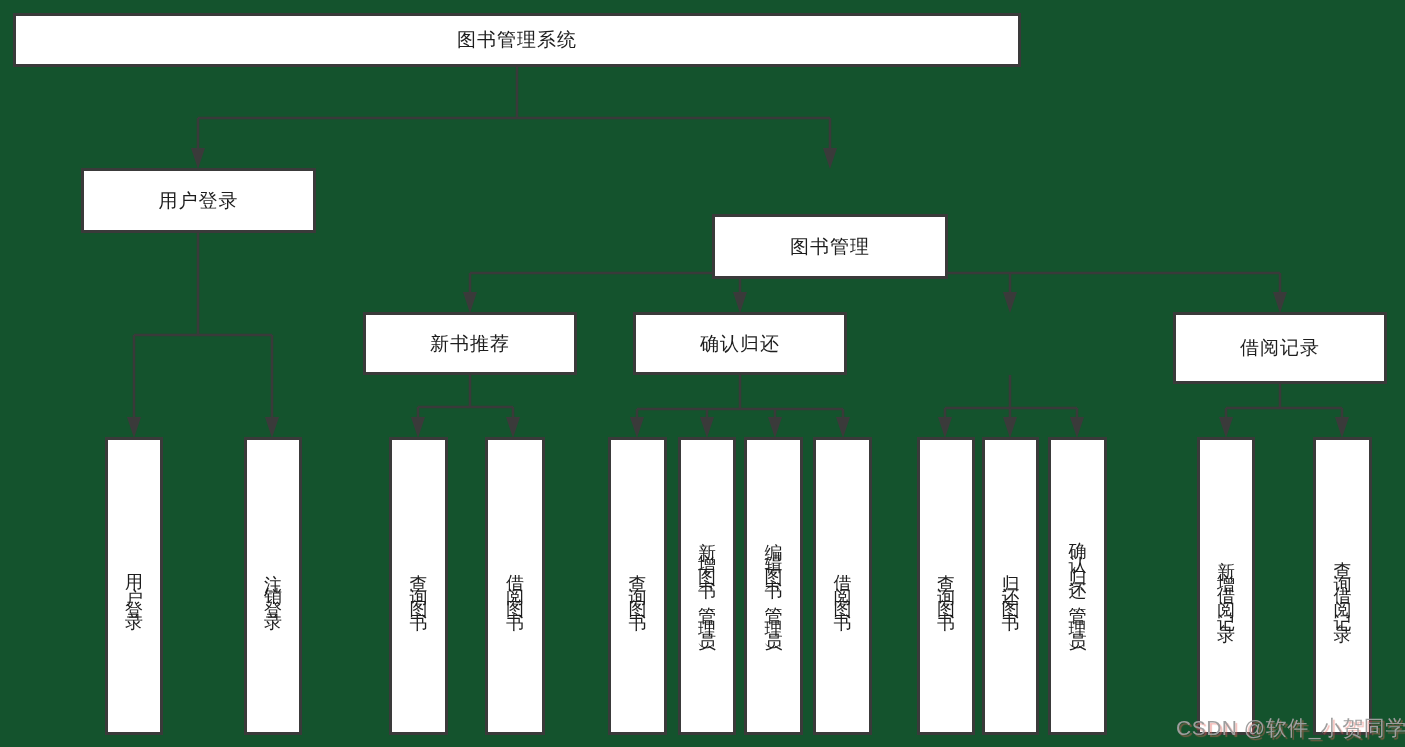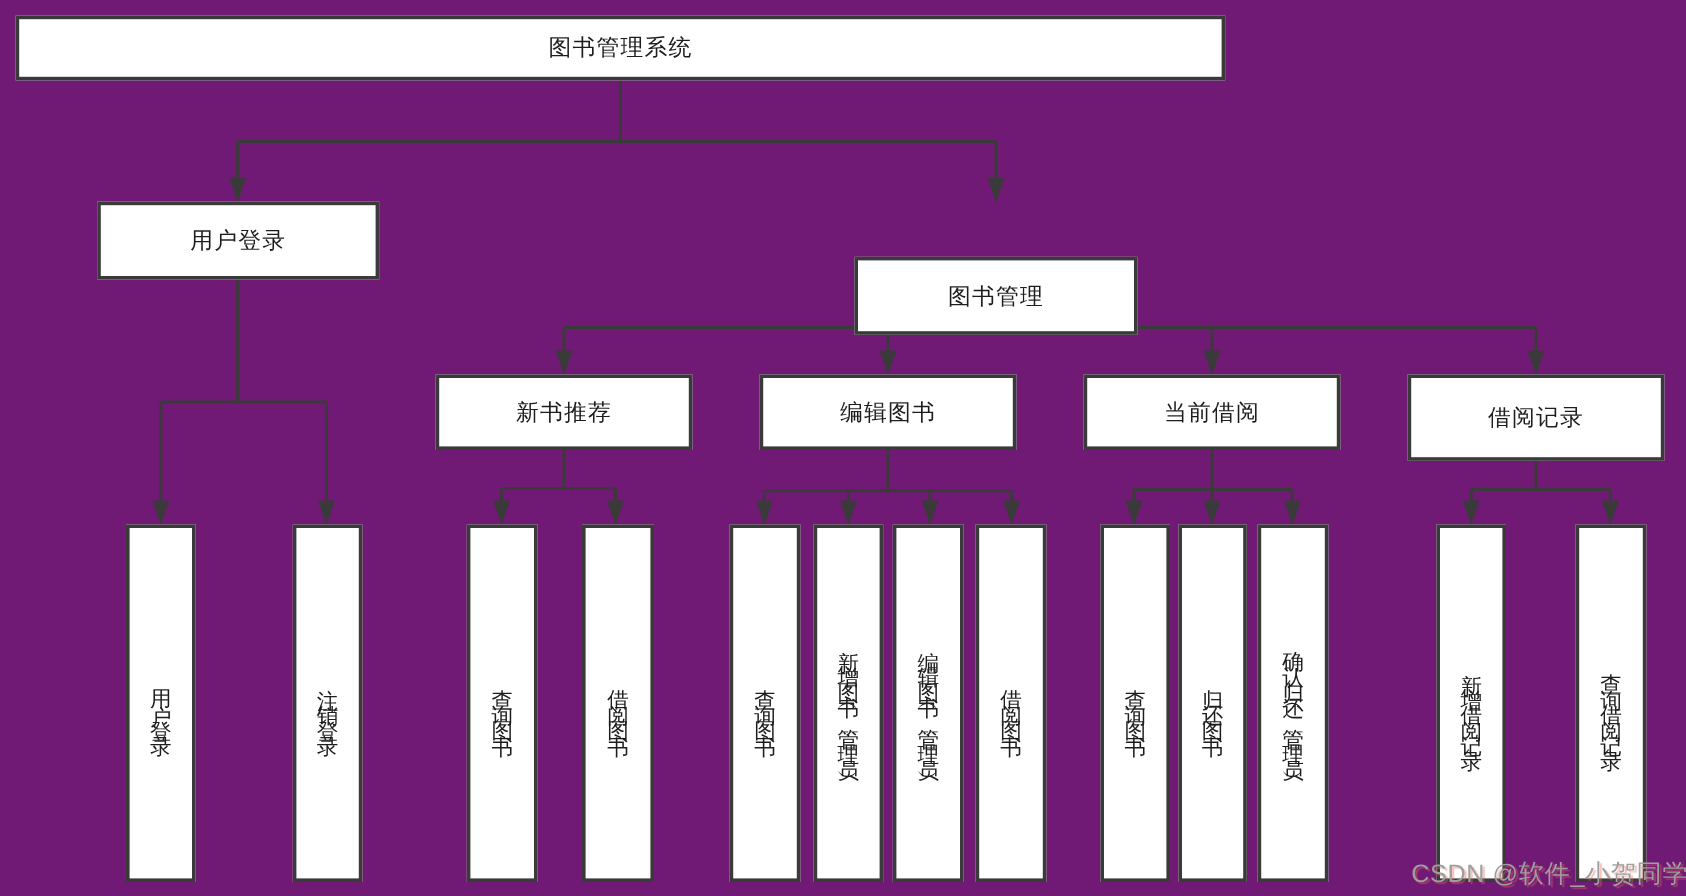--- a/index.html
+++ b/index.html
@@ -1,20 +1,20 @@
 <!DOCTYPE html>
 <html><head>
 <meta charset="utf-8">
 <style>
   html, body { margin: 0; padding: 0; background: #ffffff; }
   #canvas {
     position: relative;
     width: 1405px;
     height: 747px;
-    background: #701a75;
+    background: #14532d;
     font-family: "Liberation Sans", "DejaVu Sans", sans-serif;
     color: #1d1d1d;
     overflow: hidden;
   }
   #wires { position: absolute; left: 0; top: 0; }
   .node {
     position: absolute;
     box-sizing: border-box;
     border: 3px solid #3a3a3a;
     background: #ffffff;
@@ -126,24 +126,21 @@
     <span>用户登录</span>
   </div>
   <div class="node h n-l2b">
     <span>图书管理</span>
   </div>
 
   <div class="node h n-l3a">
     <span>新书推荐</span>
   </div>
   <div class="node h n-l3b">
-    <span>编辑图书</span>
-  </div>
-  <div class="node h n-l3c">
-    <span>当前借阅</span>
+    <span>确认归还</span>
   </div>
   <div class="node h n-l3d">
     <span>借阅记录</span>
   </div>
 
   <div class="node v leaf n-f01">
     <span>用户登录</span>
   </div>
   <div class="node v leaf n-f02">
     <span>注销登录</span>

